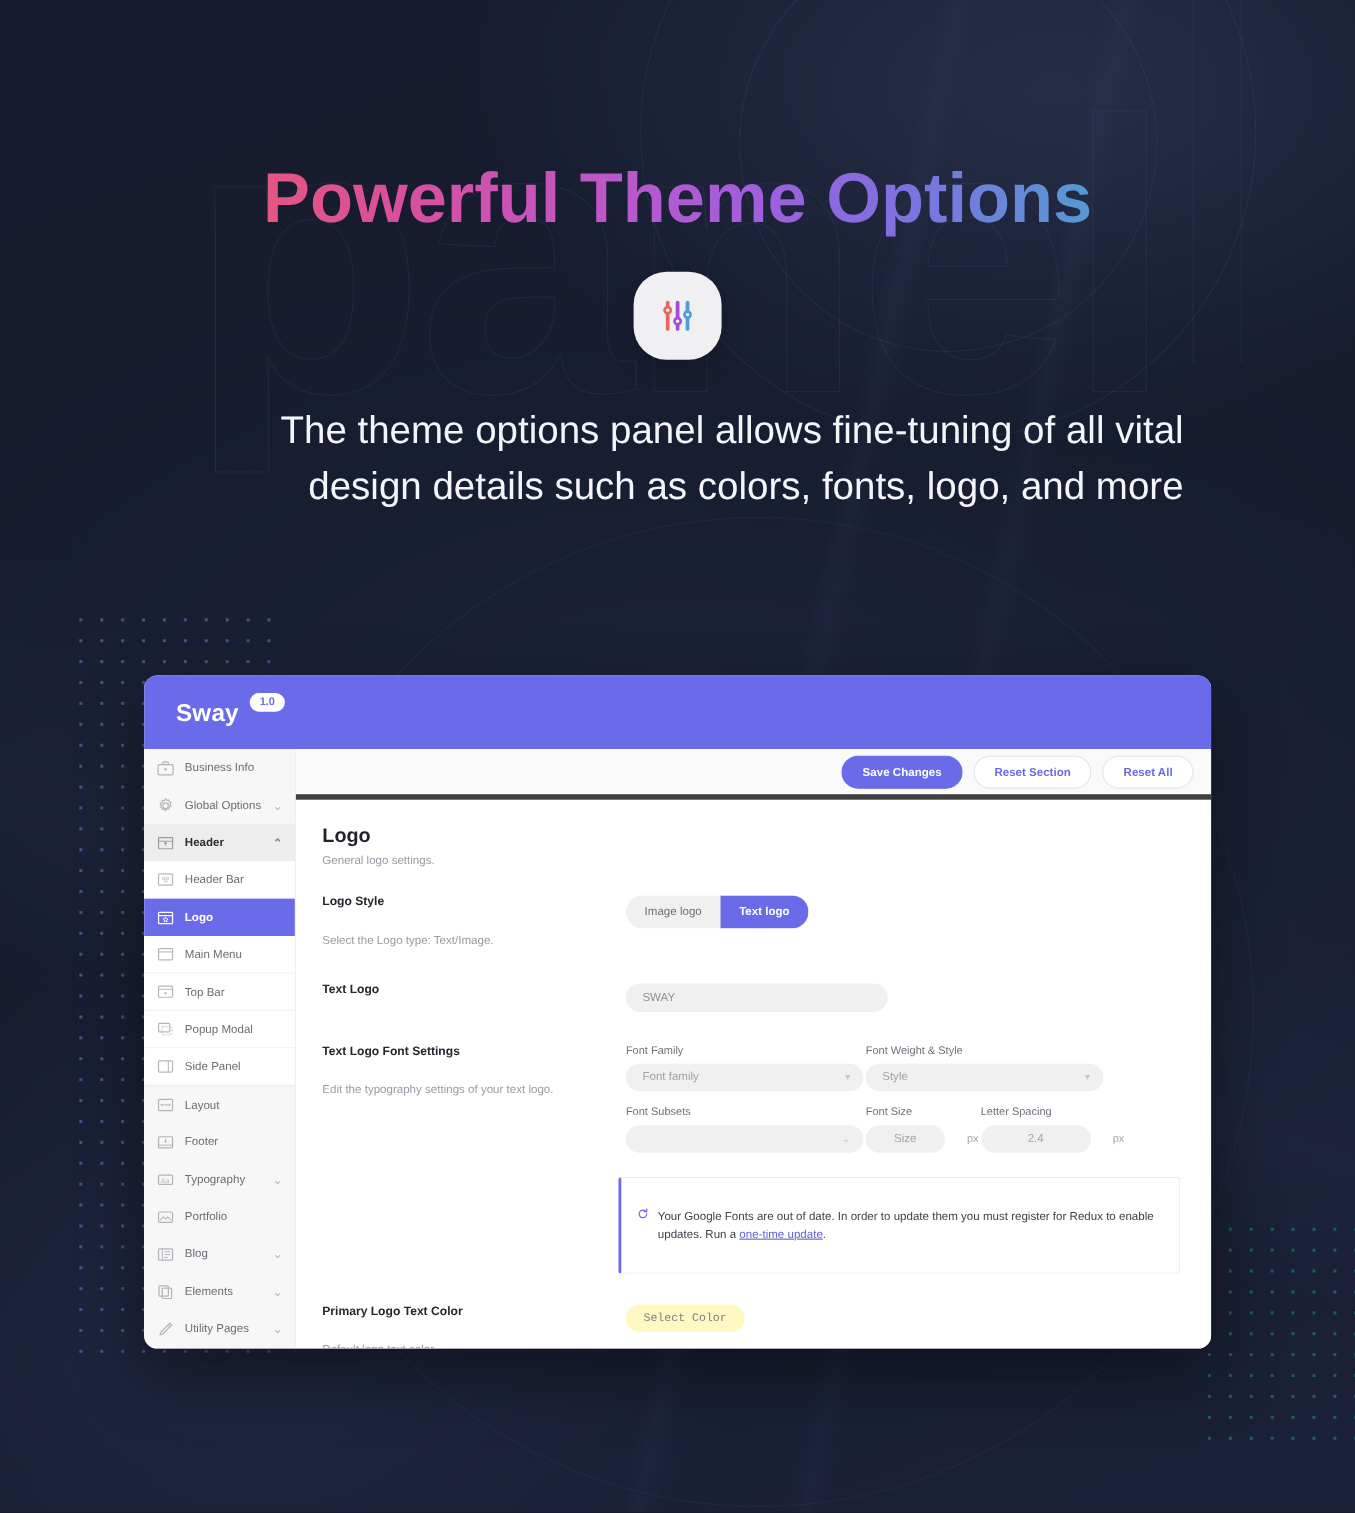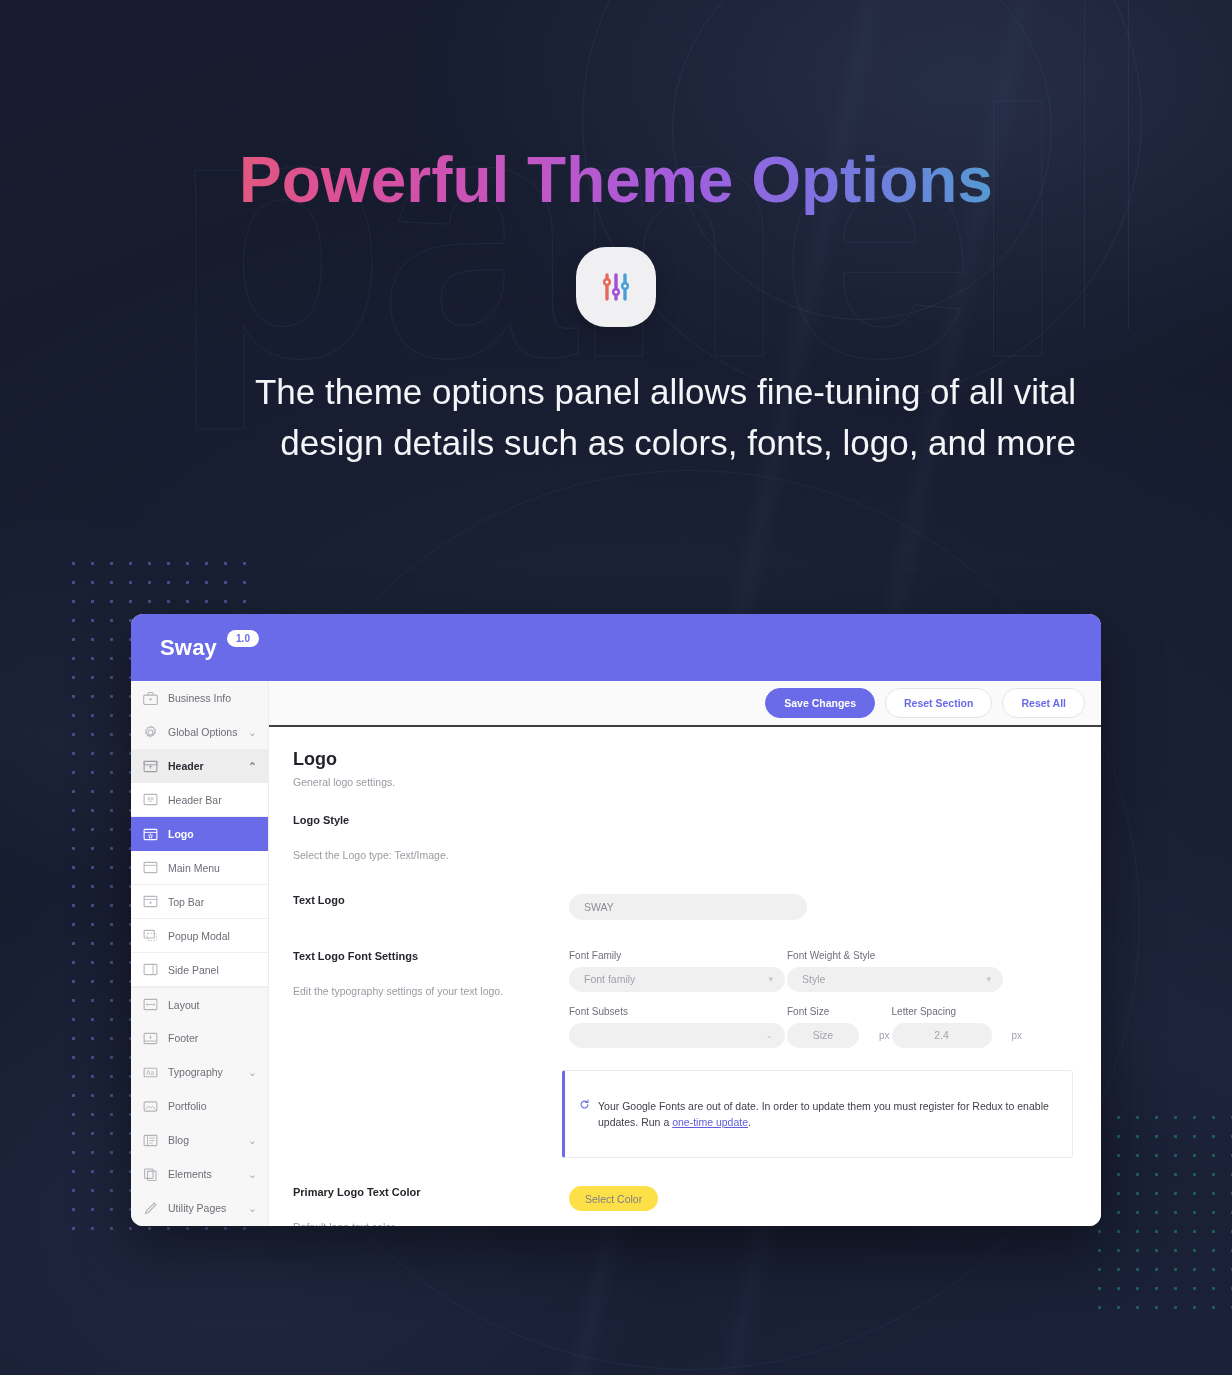--- a/index.html
+++ b/index.html
@@ -147,21 +147,21 @@
   .nav-item.parent-open { background: #ededee; color: #2b2b33; font-weight: 700; }
   .nav-item.active { background: #6a6be8; color: #fff; font-weight: 600; }
   .nav-item.active .ico { opacity: 1; }
   .nav-item.group-top { border-top: 1px solid #ededed; }
 
   
   .content { flex: 1 1 auto; background: #fff; position: relative; }
   .toolbar {
     height: 46px;
     background: #fafafa;
-    border-bottom: 2px solid #404040;
+    border-bottom: 5px solid #404040;
     display: flex; align-items: center; justify-content: flex-end;
     padding-right: 16px; gap: 10px;
   }
   .btn {
     font-size: 10.5px; font-weight: 700;
     border-radius: 16px;
     padding: 8px 18px;
     cursor: pointer; white-space: nowrap;
   }
   .btn-primary { background: #6a6be8; color: #fff; border: 1px solid #6a6be8; }
@@ -220,23 +220,23 @@
     border-left: 3px solid #6a6be8;
     border-radius: 3px;
     background: #fff;
     padding: 27px 14px;
     font-size: 10.5px; color: #3f3f4a; line-height: 1.55;
     display: flex; gap: 8px;
   }
   .notice a { color: #5f5fd8; }
 
   .color-btn {
-    background: #fde047; border-radius: 13px;
+    background: #fef9c3; border-radius: 13px;
     height: 25px; display: inline-flex; align-items: center; padding: 0 16px;
-    font-size: 10.5px; color: #7e7e88; cursor: pointer;
+    font-size: 10.5px; color: #7e7e88; cursor: pointer; font-family: Liberation Mono, monospace;
   }
 </style>
 </head>
 <body>
 
 <div class="bg-wash"></div>
 <div class="bg-streak"></div>
 <div class="arc arc-a"></div>
 <div class="arc arc-b"></div>
 <div class="arc arc-c"></div>
@@ -430,20 +430,26 @@
 
       <div class="sect">
         <div class="sect-title">Logo</div>
         <div class="sect-desc">General logo settings.</div>
       </div>
 
       <div class="field">
         <div class="field-left">
           <div class="field-name">Logo Style</div>
           <div class="field-hint">Select the Logo type: Text/Image.</div>
+        </div>
+        <div class="field-right">
+          <div class="toggle-group">
+            <div class="toggle">Image logo</div>
+            <div class="toggle on">Text logo</div>
+          </div>
         </div>
       </div>
 
       <div class="field" style="margin-top:30px">
         <div class="field-left">
           <div class="field-name">Text Logo</div>
         </div>
         <div class="field-right">
           <input class="txt-input" type="text" value="SWAY" style="">
         </div>

